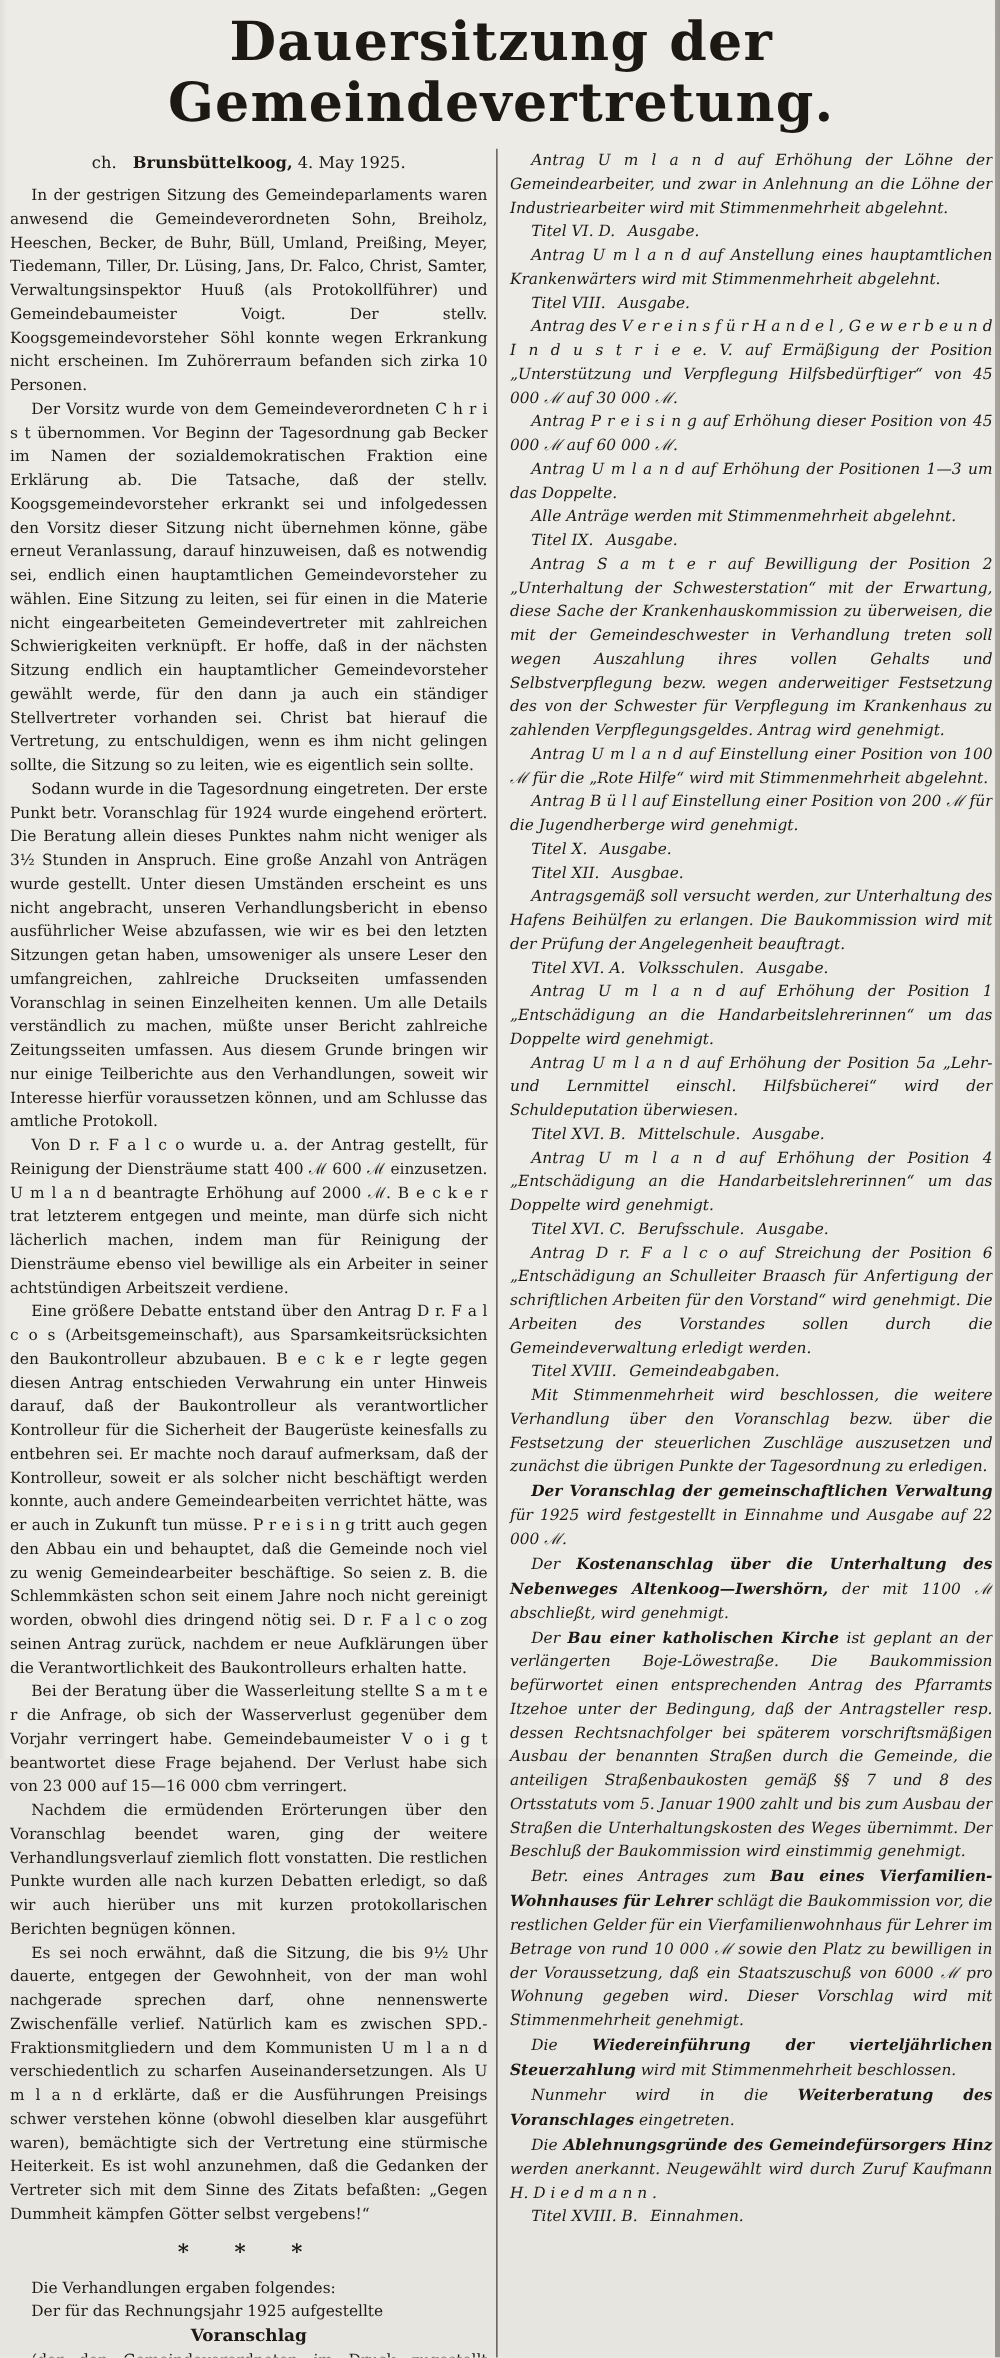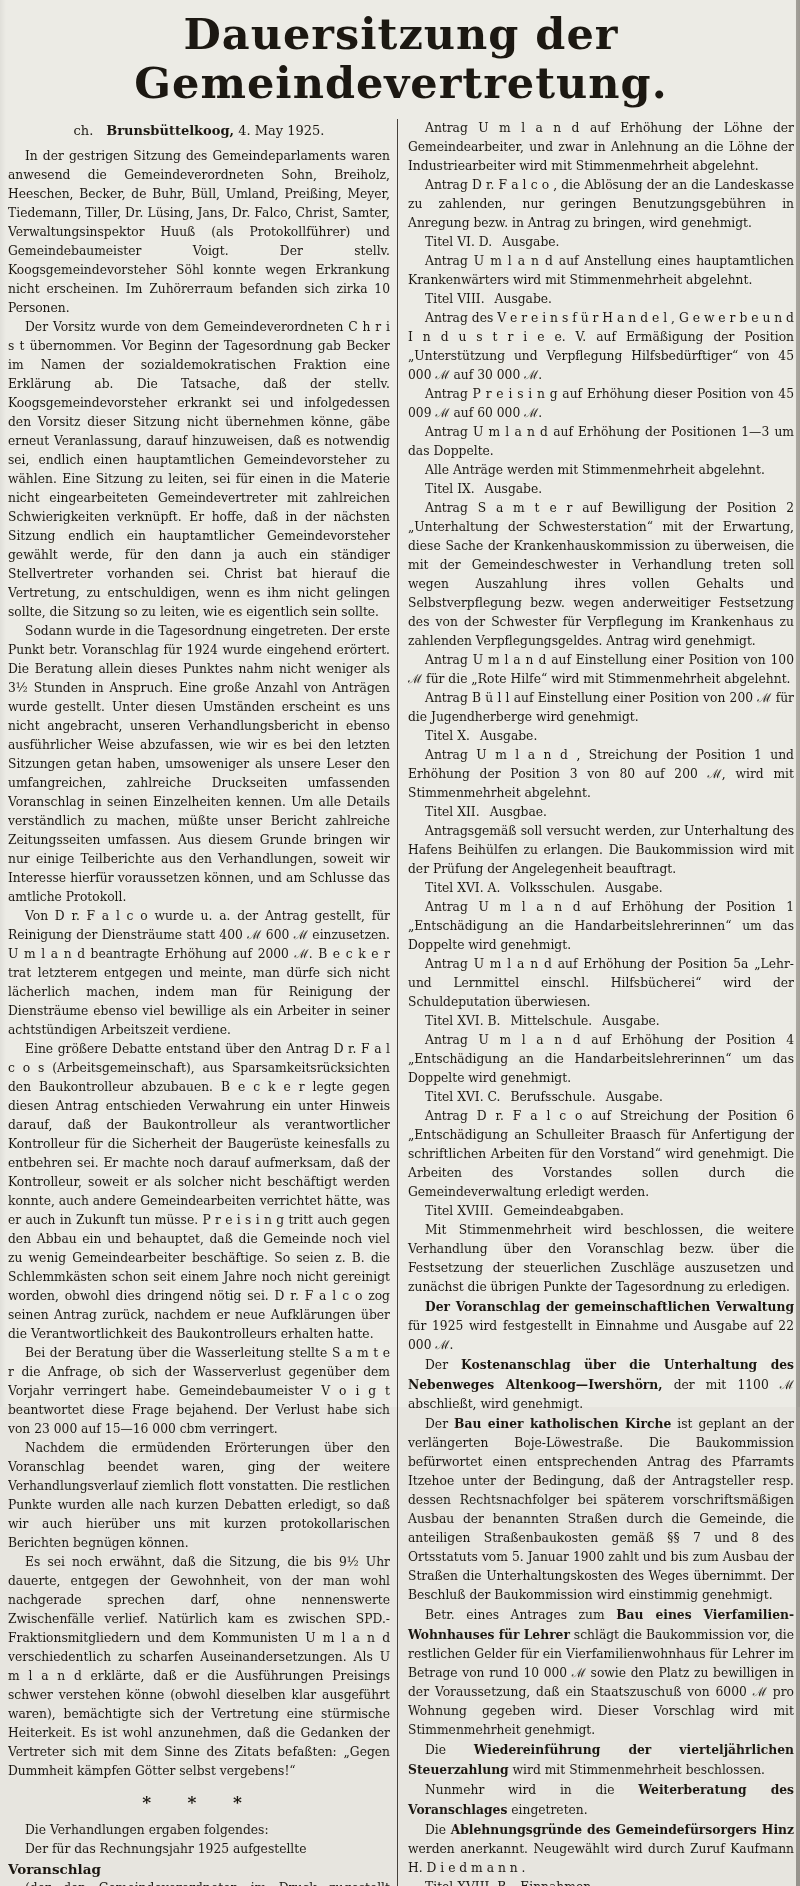--- a/index.html
+++ b/index.html
@@ -24,41 +24,41 @@
     margin:0 0 10px 0;
     text-align:center;
     font-size:43px;
     font-weight:700;
     letter-spacing:1px;
     line-height:1.15;
   }
   .columns{display:flex;align-items:stretch;height:1768px;}
   .col{box-sizing:border-box;overflow:hidden;}
   .col-left{width:389px;padding-right:7px;}
-  .col-right{width:397px;border-left:1px solid #45403a;padding-left:10px;}
+  .col-right{width:397px;border-left:1px solid #45403a;padding-left:10px;font-style:italic;}
   p{margin:0;}
   .para{
     font-size:12.3px;
     line-height:19px;
     text-align:justify;
     text-indent:17px;
   }
   .dateline{
     font-size:13px;line-height:20px;
     text-align:center;text-indent:0;
     margin:2px 0 6px 0;
   }
   .stars{
     text-align:center;text-indent:0;
     font-size:17px;font-weight:700;
     letter-spacing:14px;
     line-height:30px;margin:6px 0 4px 0;
   }
   .center-bold{
-    text-indent:0;
+    text-align:center;text-indent:0;
     font-weight:700;font-size:13.5px;line-height:20px;
   }
   .b{font-weight:700;text-align:center;}
   .edge-streak{
     position:absolute;right:0;top:0;width:4px;height:1886px;
     background:linear-gradient(180deg,#6b665e 0%,#8a857c 40%,#55504a 100%);
     opacity:0.55;
   }
 </style>
 </head>
@@ -79,34 +79,32 @@
         <p class="para"><span>Es sei noch erwähnt, daß die Sitzung, die bis 9½ Uhr dauerte, entgegen der Gewohnheit, von der man wohl nachgerade sprechen darf, ohne nennenswerte Zwischenfälle verlief. Natürlich kam es zwischen SPD.-Fraktionsmitgliedern und dem Kommunisten U m l a n d verschiedentlich zu scharfen Auseinandersetzungen. Als U m l a n d erklärte, daß er die Ausführungen Preisings schwer verstehen könne (obwohl dieselben klar ausgeführt waren), bemächtigte sich der Vertretung eine stürmische Heiterkeit. Es ist wohl anzunehmen, daß die Gedanken der Vertreter sich mit dem Sinne des Zitats befaßten: „Gegen Dummheit kämpfen Götter selbst vergebens!“</span></p>
         <p class="stars"><span>* * *</span></p>
         <p class="para"><span>Die Verhandlungen ergaben folgendes:</span></p>
         <p class="para"><span>Der für das Rechnungsjahr 1925 aufgestellte</span></p>
         <p class="center-bold"><span>Voranschlag</span></p>
         <p class="para noindent"><span>(der den Gemeindeverordneten im Druck zugestellt worden ist) wird in seinen einzelnen Positionen zur Verlesung gebracht. Zu den einzelnen Titeln werden folgende Anträge gestellt:</span></p>
       </div>
     <div class="col col-right">
       <div>
           <p class="para"><span>Antrag U m l a n d auf Erhöhung der Löhne der Gemeindearbeiter, und zwar in Anlehnung an die Löhne der Industriearbeiter wird mit Stimmenmehrheit abgelehnt.</span></p>
-          <p class="para"><span>Antrag D r. F a l c o , die Ablösung der an die Landeskasse zu zahlenden, nur geringen Benutzungsgebühren in Anregung bezw. in Antrag zu bringen, wird genehmigt.</span></p>
           <p class="para"><span>Titel VI. D.  Ausgabe.</span></p>
           <p class="para"><span>Antrag U m l a n d auf Anstellung eines hauptamtlichen Krankenwärters wird mit Stimmenmehrheit abgelehnt.</span></p>
           <p class="para"><span>Titel VIII.  Ausgabe.</span></p>
           <p class="para"><span>Antrag des V e r e i n s  f ü r  H a n d e l ,  G e w e r b e  u n d  I n d u s t r i e  e. V. auf Ermäßigung der Position „Unterstützung und Verpflegung Hilfsbedürftiger“ von 45 000 ℳ auf 30 000 ℳ.</span></p>
-          <p class="para"><span>Antrag P r e i s i n g auf Erhöhung dieser Position von 45 009 ℳ auf 60 000 ℳ.</span></p>
+          <p class="para"><span>Antrag P r e i s i n g auf Erhöhung dieser Position von 45 000 ℳ auf 60 000 ℳ.</span></p>
           <p class="para"><span>Antrag U m l a n d auf Erhöhung der Positionen 1—3 um das Doppelte.</span></p>
           <p class="para"><span>Alle Anträge werden mit Stimmenmehrheit abgelehnt.</span></p>
           <p class="para"><span>Titel IX.  Ausgabe.</span></p>
           <p class="para"><span>Antrag S a m t e r auf Bewilligung der Position 2 „Unterhaltung der Schwesterstation“ mit der Erwartung, diese Sache der Krankenhauskommission zu überweisen, die mit der Gemeindeschwester in Verhandlung treten soll wegen Auszahlung ihres vollen Gehalts und Selbstverpflegung bezw. wegen anderweitiger Festsetzung des von der Schwester für Verpflegung im Krankenhaus zu zahlenden Verpflegungsgeldes. Antrag wird genehmigt.</span></p>
           <p class="para"><span>Antrag U m l a n d auf Einstellung einer Position von 100 ℳ für die „Rote Hilfe“ wird mit Stimmenmehrheit abgelehnt.</span></p>
           <p class="para"><span>Antrag B ü l l auf Einstellung einer Position von 200 ℳ für die Jugendherberge wird genehmigt.</span></p>
           <p class="para"><span>Titel X.  Ausgabe.</span></p>
-          <p class="para"><span>Antrag U m l a n d , Streichung der Position 1 und Erhöhung der Position 3 von 80 auf 200 ℳ, wird mit Stimmenmehrheit abgelehnt.</span></p>
           <p class="para"><span>Titel XII.  Ausgbae.</span></p>
           <p class="para"><span>Antragsgemäß soll versucht werden, zur Unterhaltung des Hafens Beihülfen zu erlangen. Die Baukommission wird mit der Prüfung der Angelegenheit beauftragt.</span></p>
           <p class="para"><span>Titel XVI. A.  Volksschulen.  Ausgabe.</span></p>
           <p class="para"><span>Antrag U m l a n d auf Erhöhung der Position 1 „Entschädigung an die Handarbeitslehrerinnen“ um das Doppelte wird genehmigt.</span></p>
           <p class="para"><span>Antrag U m l a n d auf Erhöhung der Position 5a „Lehr- und Lernmittel einschl. Hilfsbücherei“ wird der Schuldeputation überwiesen.</span></p>
           <p class="para"><span>Titel XVI. B.  Mittelschule.  Ausgabe.</span></p>
           <p class="para"><span>Antrag U m l a n d auf Erhöhung der Position 4 „Entschädigung an die Handarbeitslehrerinnen“ um das Doppelte wird genehmigt.</span></p>
           <p class="para"><span>Titel XVI. C.  Berufsschule.  Ausgabe.</span></p>
           <p class="para"><span>Antrag D r. F a l c o auf Streichung der Position 6 „Entschädigung an Schulleiter Braasch für Anfertigung der schriftlichen Arbeiten für den Vorstand“ wird genehmigt. Die Arbeiten des Vorstandes sollen durch die Gemeindeverwaltung erledigt werden.</span></p>
           <p class="para"><span>Titel XVIII.  Gemeindeabgaben.</span></p>

